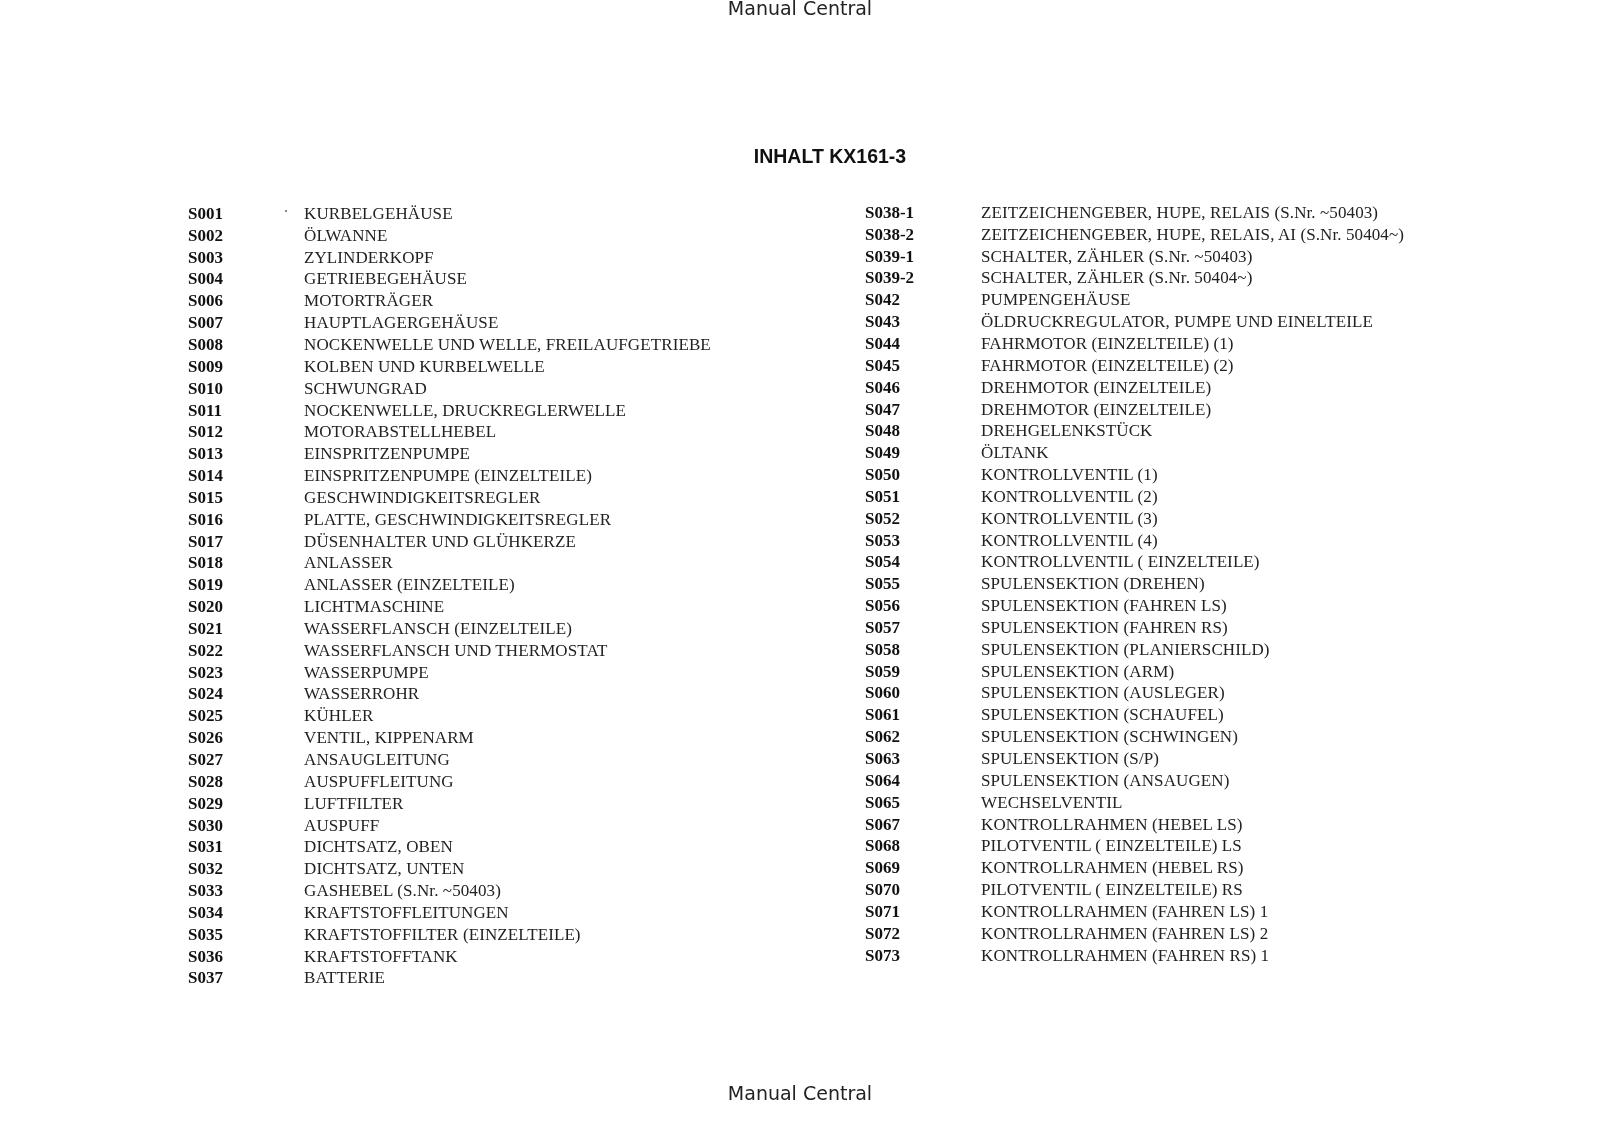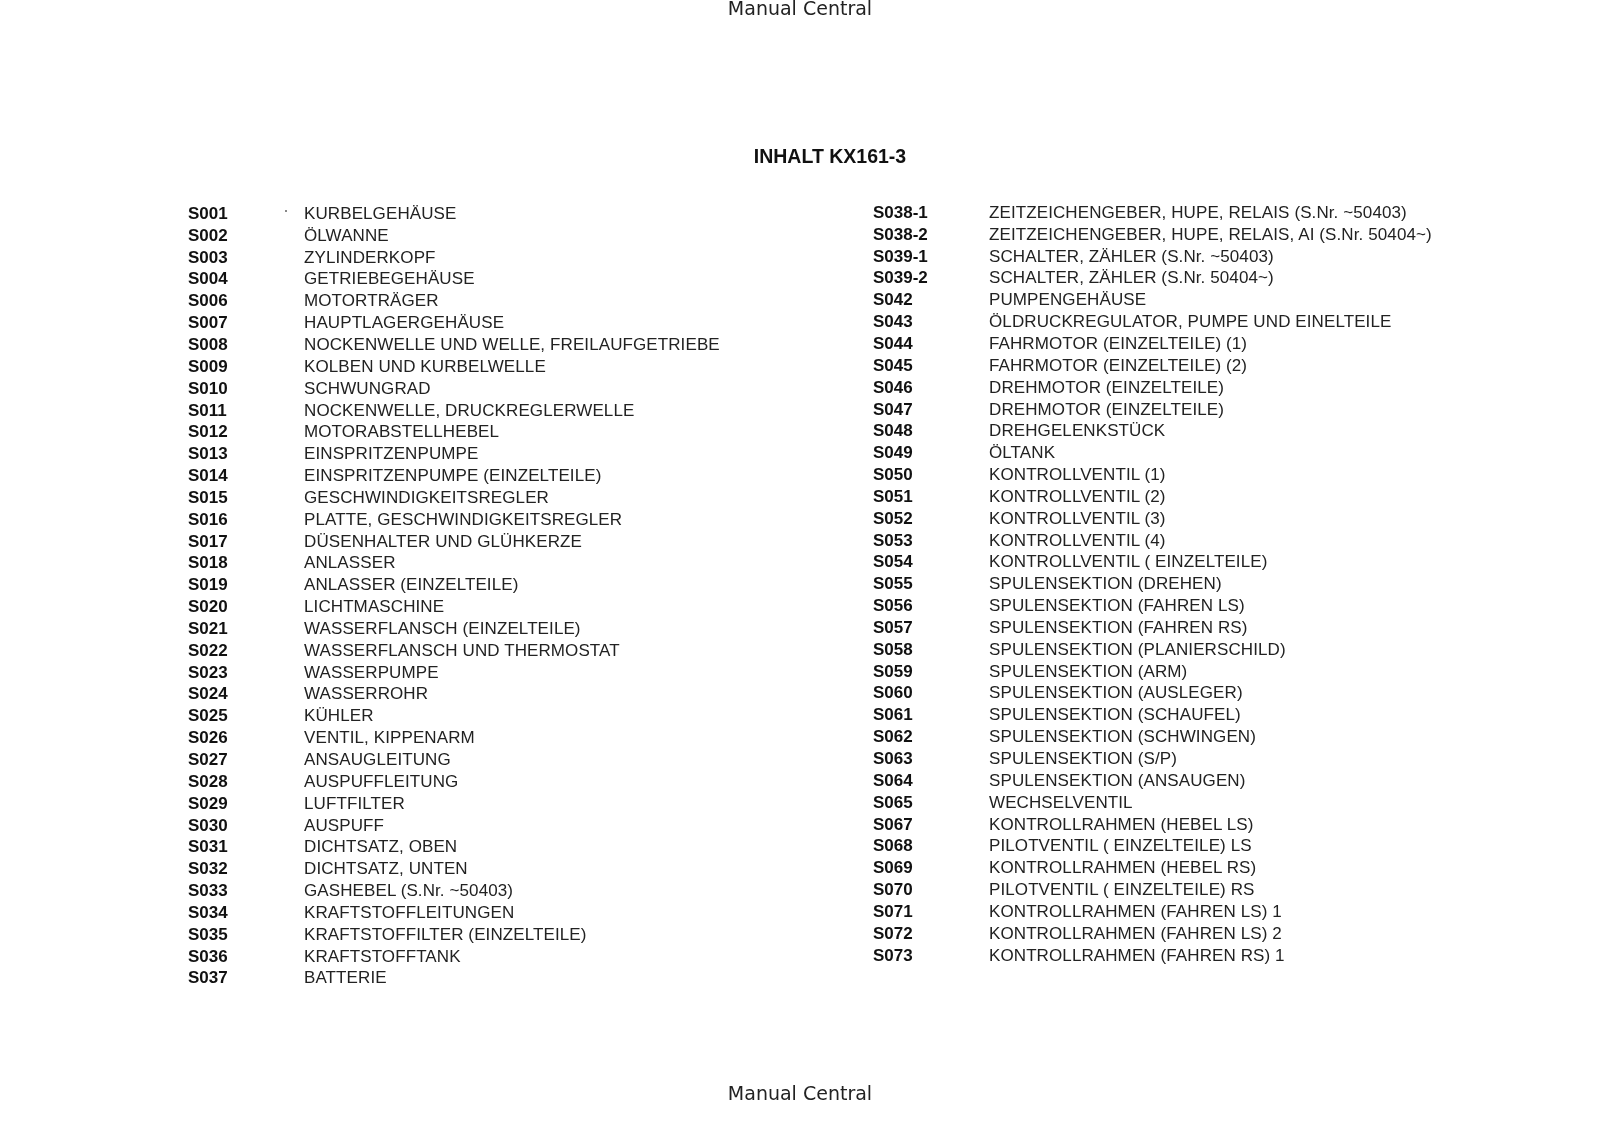--- a/index.html
+++ b/index.html
@@ -7,23 +7,23 @@
     .header-brand, .footer-brand {
       position: absolute; left: 0; width: 1600px; text-align: center;
       font-family: "DejaVu Sans", sans-serif; font-size: 19px; color: #222;
     }
     .header-brand { top: -3px; }
     .footer-brand { top: 1082px; }
     .title {
       position: absolute; top: 145px; left: 0; width: 1660px; text-align: center;
       font-family: "Liberation Sans", sans-serif; font-weight: bold; font-size: 19.5px; color: #111;
     }
-    .col { position: absolute; font-family: Liberation Sans, sans-serif; }
+    .col { position: absolute; font-family: Liberation Serif, serif; }
     .col-left { left: 188px; top: 203px; }
-    .col-right { left: 865px; top: 202px; margin-left: 8px; }
+    .col-right { left: 865px; top: 202px; }
     .row { height: 21.85px; display: flex; align-items: center; white-space: nowrap; }
     .code { font-weight: bold; font-size: 17px; color: #111; display: inline-block; }
     .col-left .code { width: 116px; }
     .col-right .code { width: 116px; }
     .desc { font-size: 17px; color: #222; letter-spacing: 0.1px; }
     .dot { position: absolute; left: 285px; top: 210px; width: 2px; height: 2px; background: #888; }
   </style>
 </head>
 <body>
 

